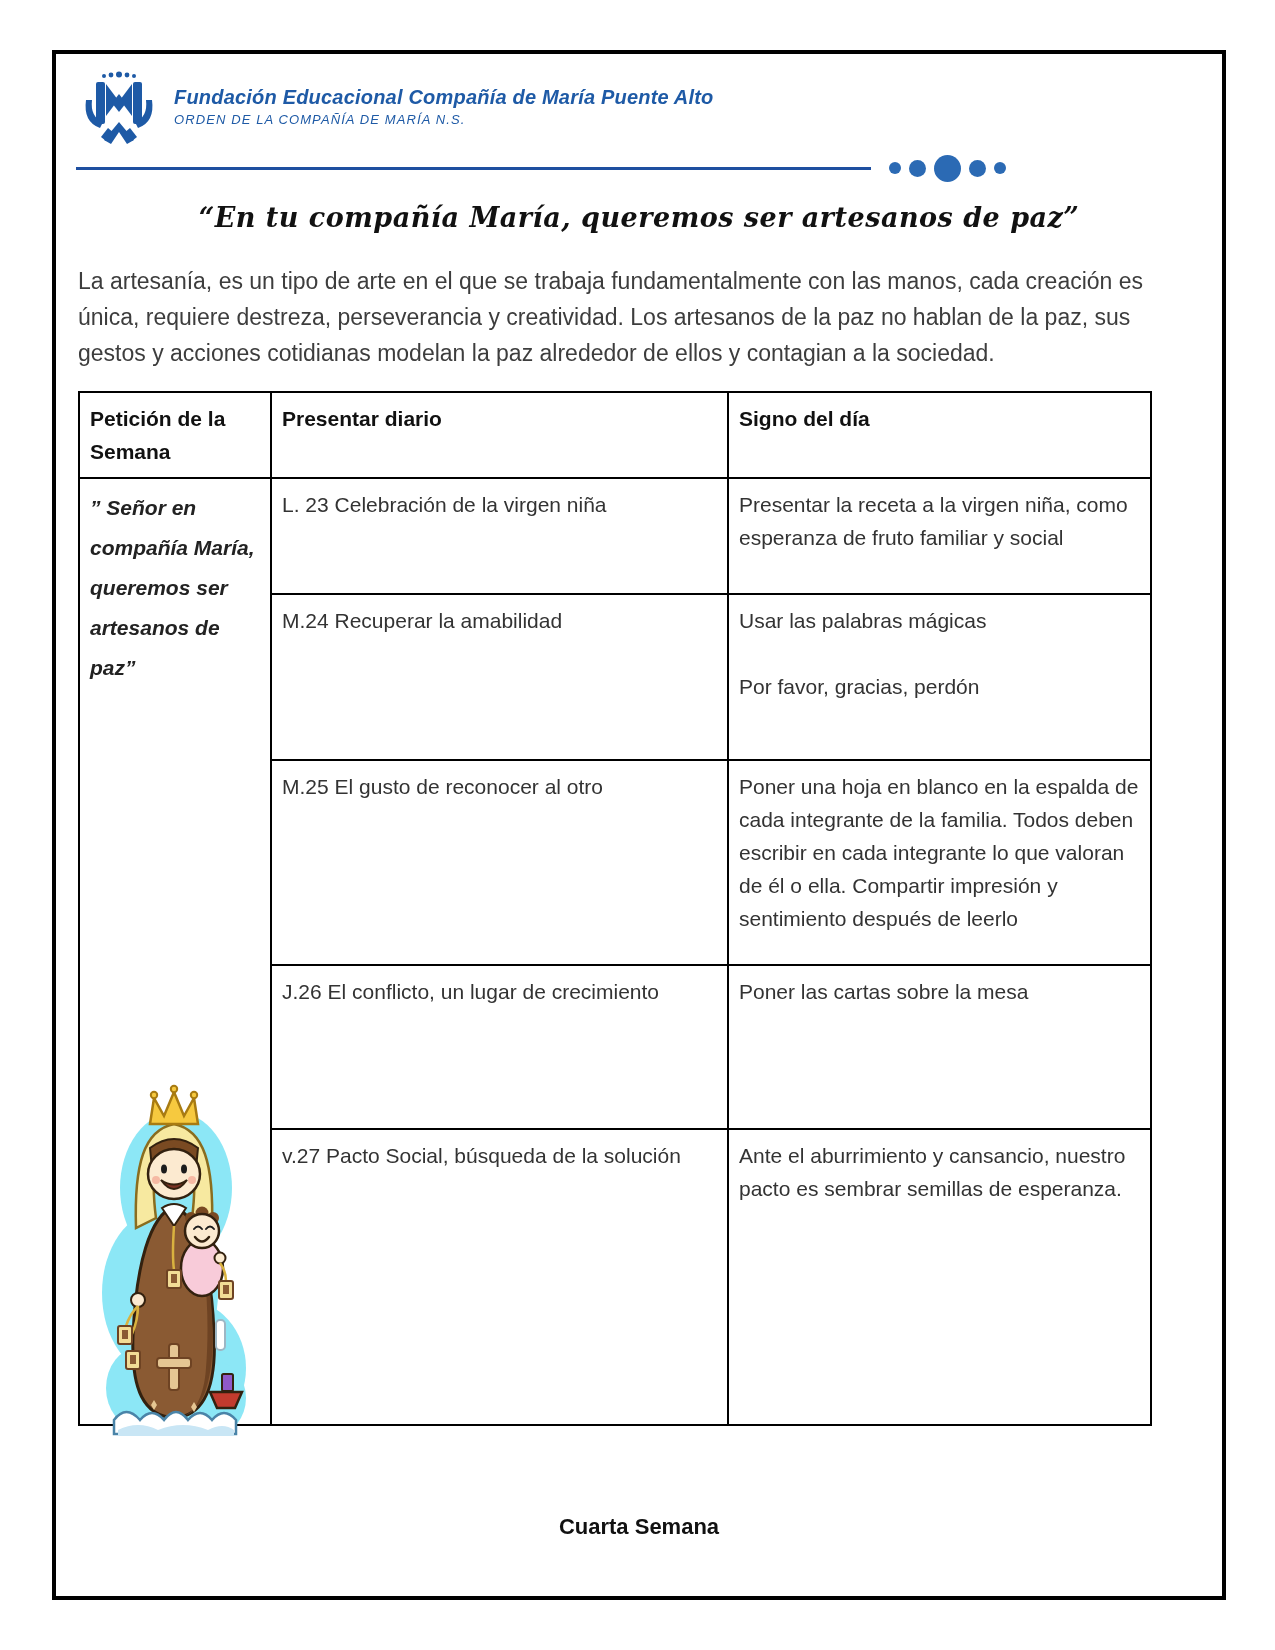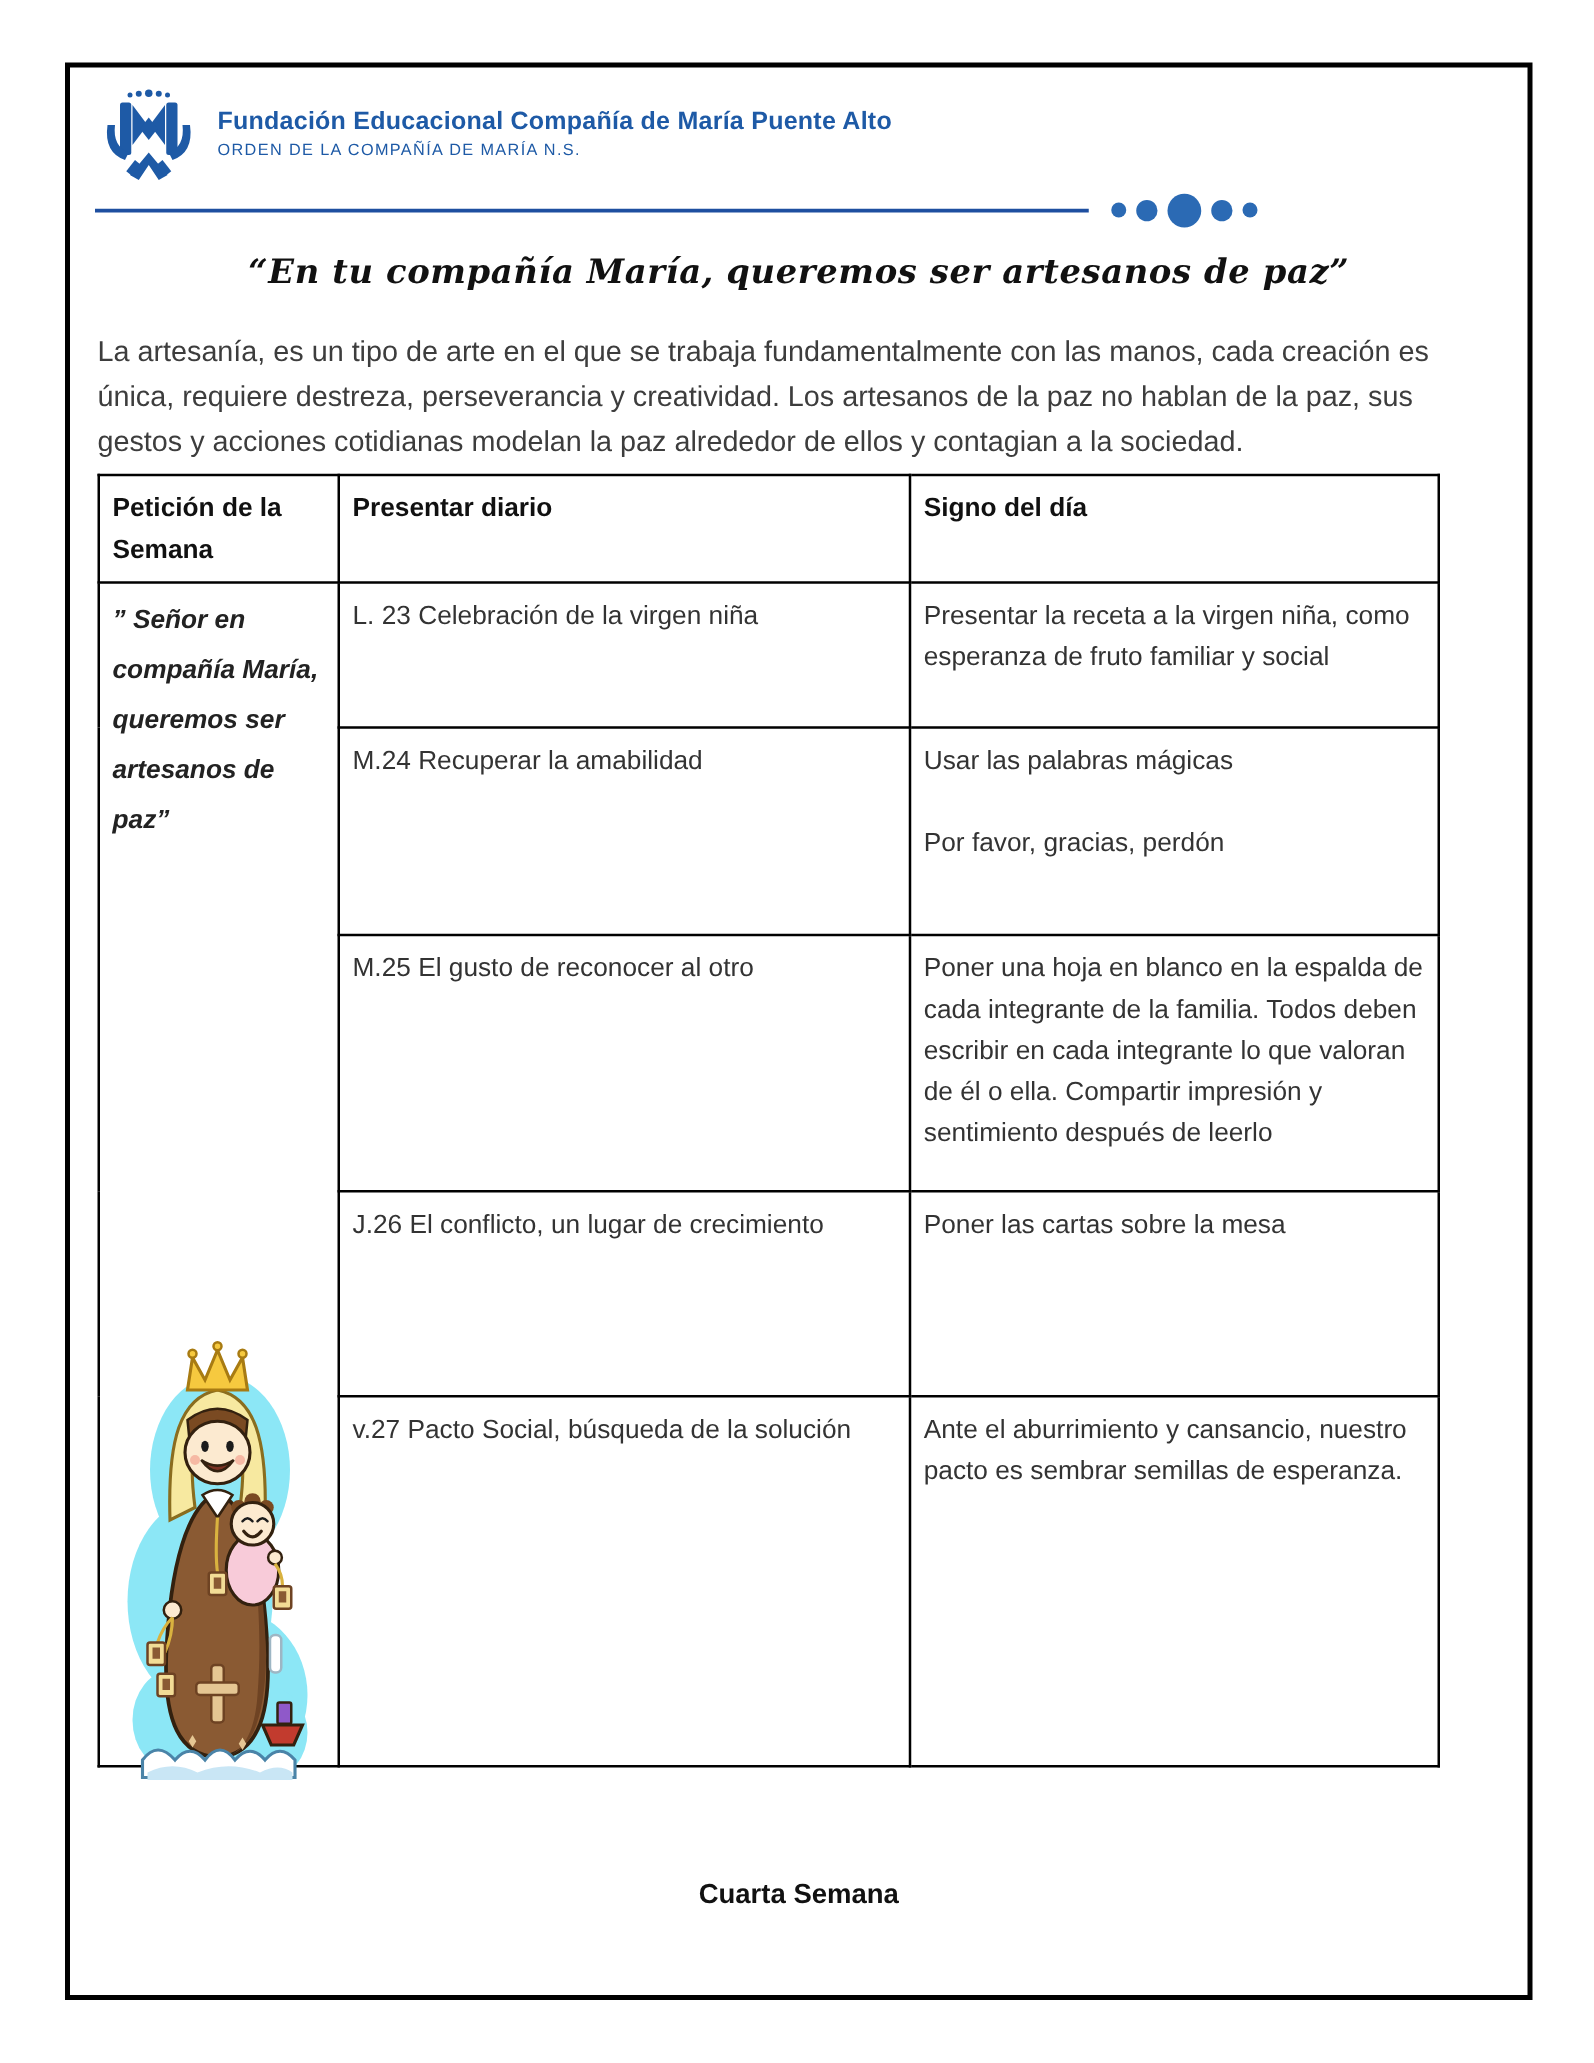--- a/index.html
+++ b/index.html
@@ -11,21 +11,21 @@
     left: 52px; top: 50px;
     width: 1174px; height: 1550px;
     border: 4px solid #000;
     background: #fff;
     padding: 16px 20px 0 20px;
   }
 
   
   .org-header { display: flex; align-items: flex-start; }
   .org-logo { width: 82px; height: 78px; flex: 0 0 auto; margin-left: 2px; }
-  .org-text { margin-left: 14px; margin-top: 16px; }
+  .org-text { margin-left: 14px; margin-top: 16px; font-style: italic; }
   .org-name { font-size: 20px; font-weight: bold; color: #1e5aa6; letter-spacing: 0.2px; }
   .org-subtitle { font-size: 13px; color: #1e5aa6; letter-spacing: 1.1px; margin-top: 3px; font-weight: 500; }
 
   .header-rule { display: flex; align-items: center; margin-top: 6px; height: 28px; }
   .rule-line { height: 3px; background: #1e4fa0; width: 795px; }
   .rule-dots { display: flex; align-items: center; margin-left: 10px; }
   .rule-dots span { border-radius: 50%; background: #2b6ab4; display: inline-block; margin-left: 8px; }
   .dot-s { width: 12px; height: 12px; }
   .dot-m { width: 17px; height: 17px; }
   .dot-l { width: 27px; height: 27px; }
@@ -48,21 +48,21 @@
     font-size: 23px;
     line-height: 36px;
     color: #3d3d3d;
     max-width: 1075px;
     margin-left: 2px;
   }
 
   
   table.schedule {
     border-collapse: collapse;
-    margin-top: 8px;
+    margin-top: 20px;
     margin-left: 2px;
     width: 1072px;
     table-layout: fixed;
   }
   table.schedule col.c1 { width: 192px; }
   table.schedule col.c2 { width: 457px; }
   table.schedule col.c3 { width: 423px; }
   table.schedule th, table.schedule td {
     border: 2px solid #000;
     vertical-align: top;

